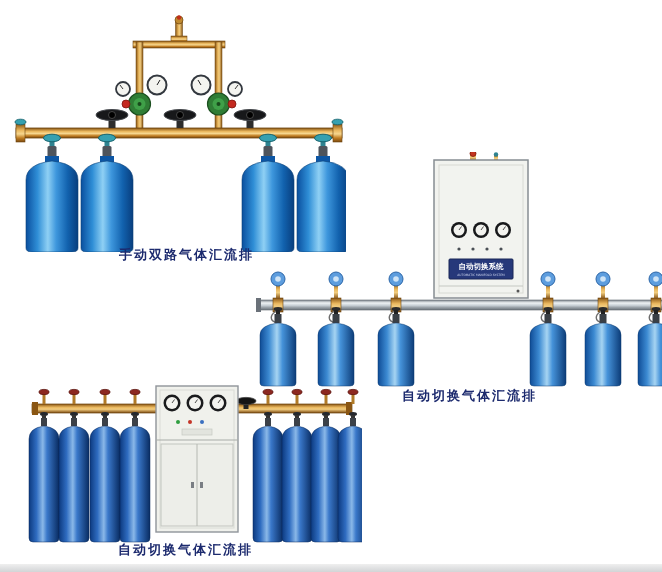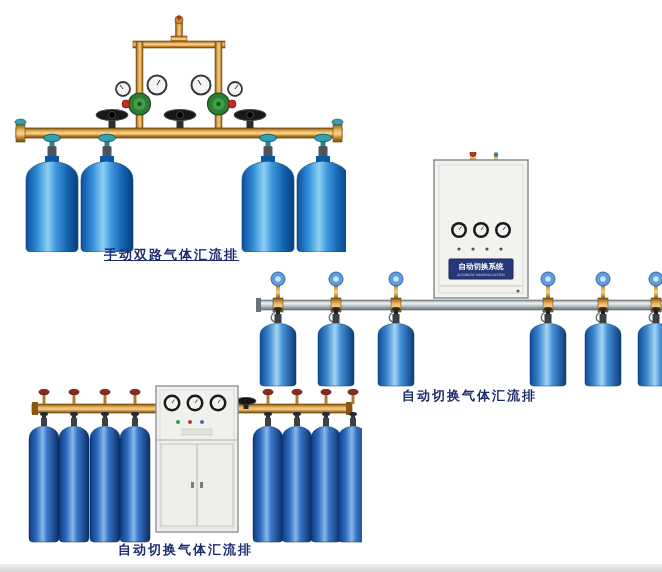--- a/index.html
+++ b/index.html
@@ -113,21 +113,21 @@
         <circle cx="238" cy="103" r="3.5" fill="#000" stroke="#555" stroke-width="0.8"></circle>
       </g>
     </g>
 
     <use href="#gA-cylsym" transform="translate(40,148)"></use>
     <use href="#gA-cylsym" transform="translate(95,148)"></use>
     <use href="#gA-cylsym" transform="translate(256,148)"></use>
     <use href="#gA-cylsym" transform="translate(311,148)"></use>
   </svg>
 </figure>
-<div class="caption" style="left:104px;top:246px;text-decoration:underline;">手动双路气体汇流排</div>
+<div class="caption" style="left:119px;top:246px;">手动双路气体汇流排</div>
 
 <figure class="fig" style="left:250px;top:146px;">
   <svg width="412" height="240" viewBox="0 0 412 240">
     <defs>
       <linearGradient id="gB-cyl" x1="0" y1="0" x2="1" y2="0">
         <stop offset="0" stop-color="#0f4c96"></stop>
           <stop offset=".25" stop-color="#3c8ad2"></stop>
         <stop offset=".47" stop-color="#a6d4f2"></stop>
           <stop offset=".62" stop-color="#4693da"></stop>
         <stop offset="1" stop-color="#0c3c78"></stop>

